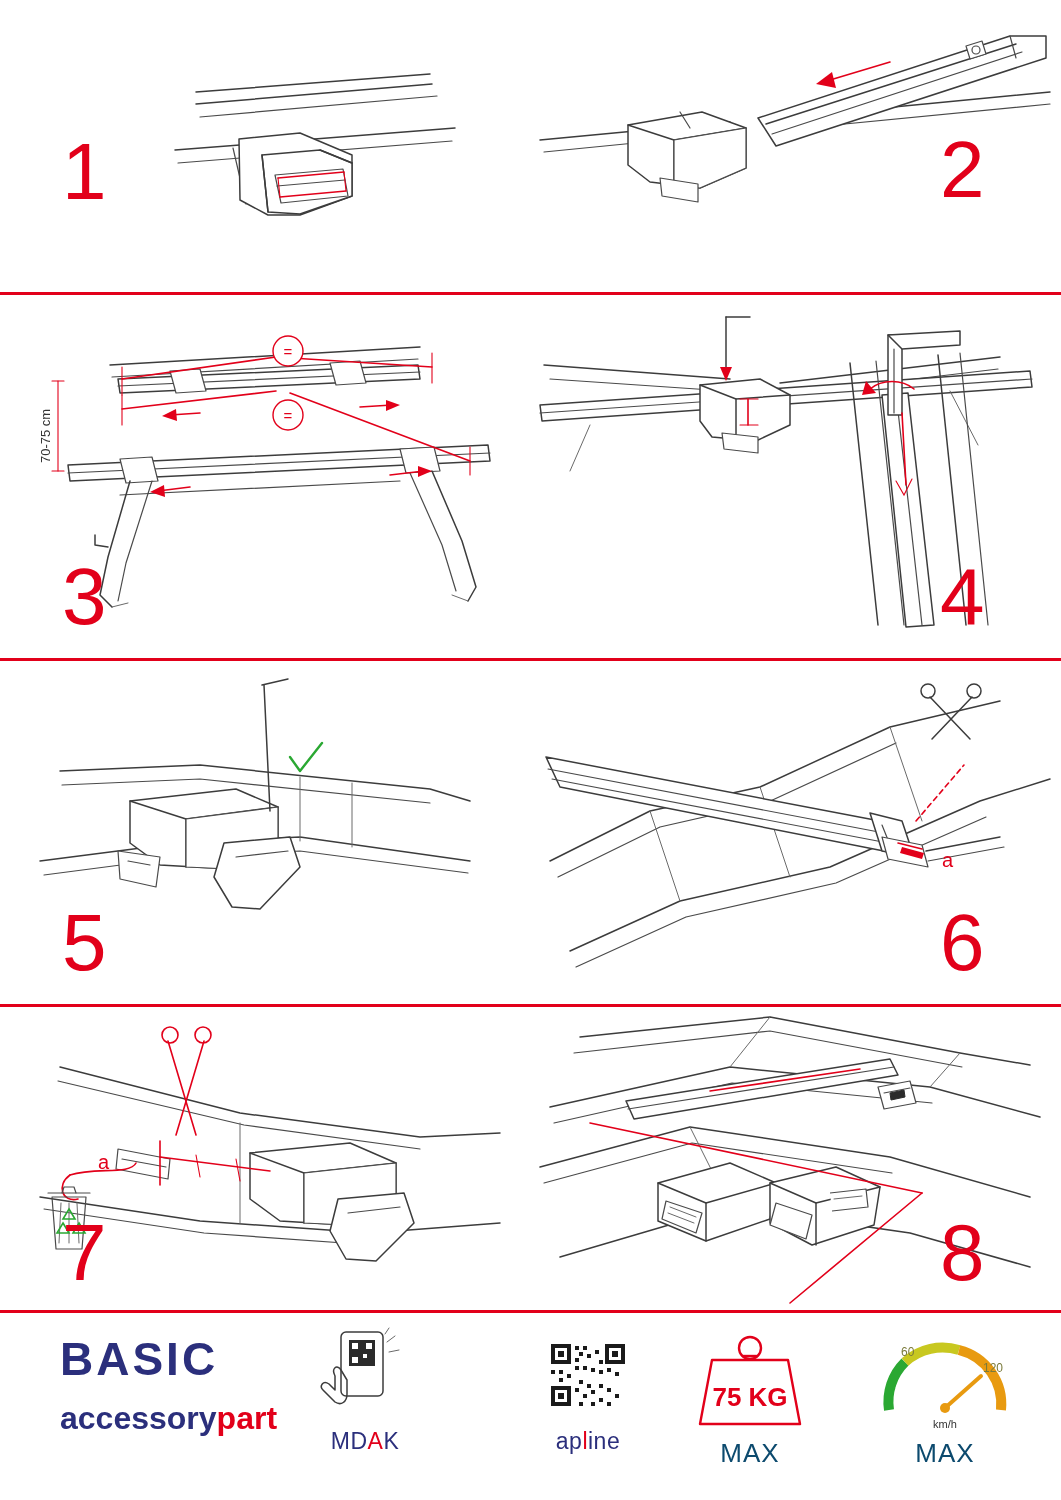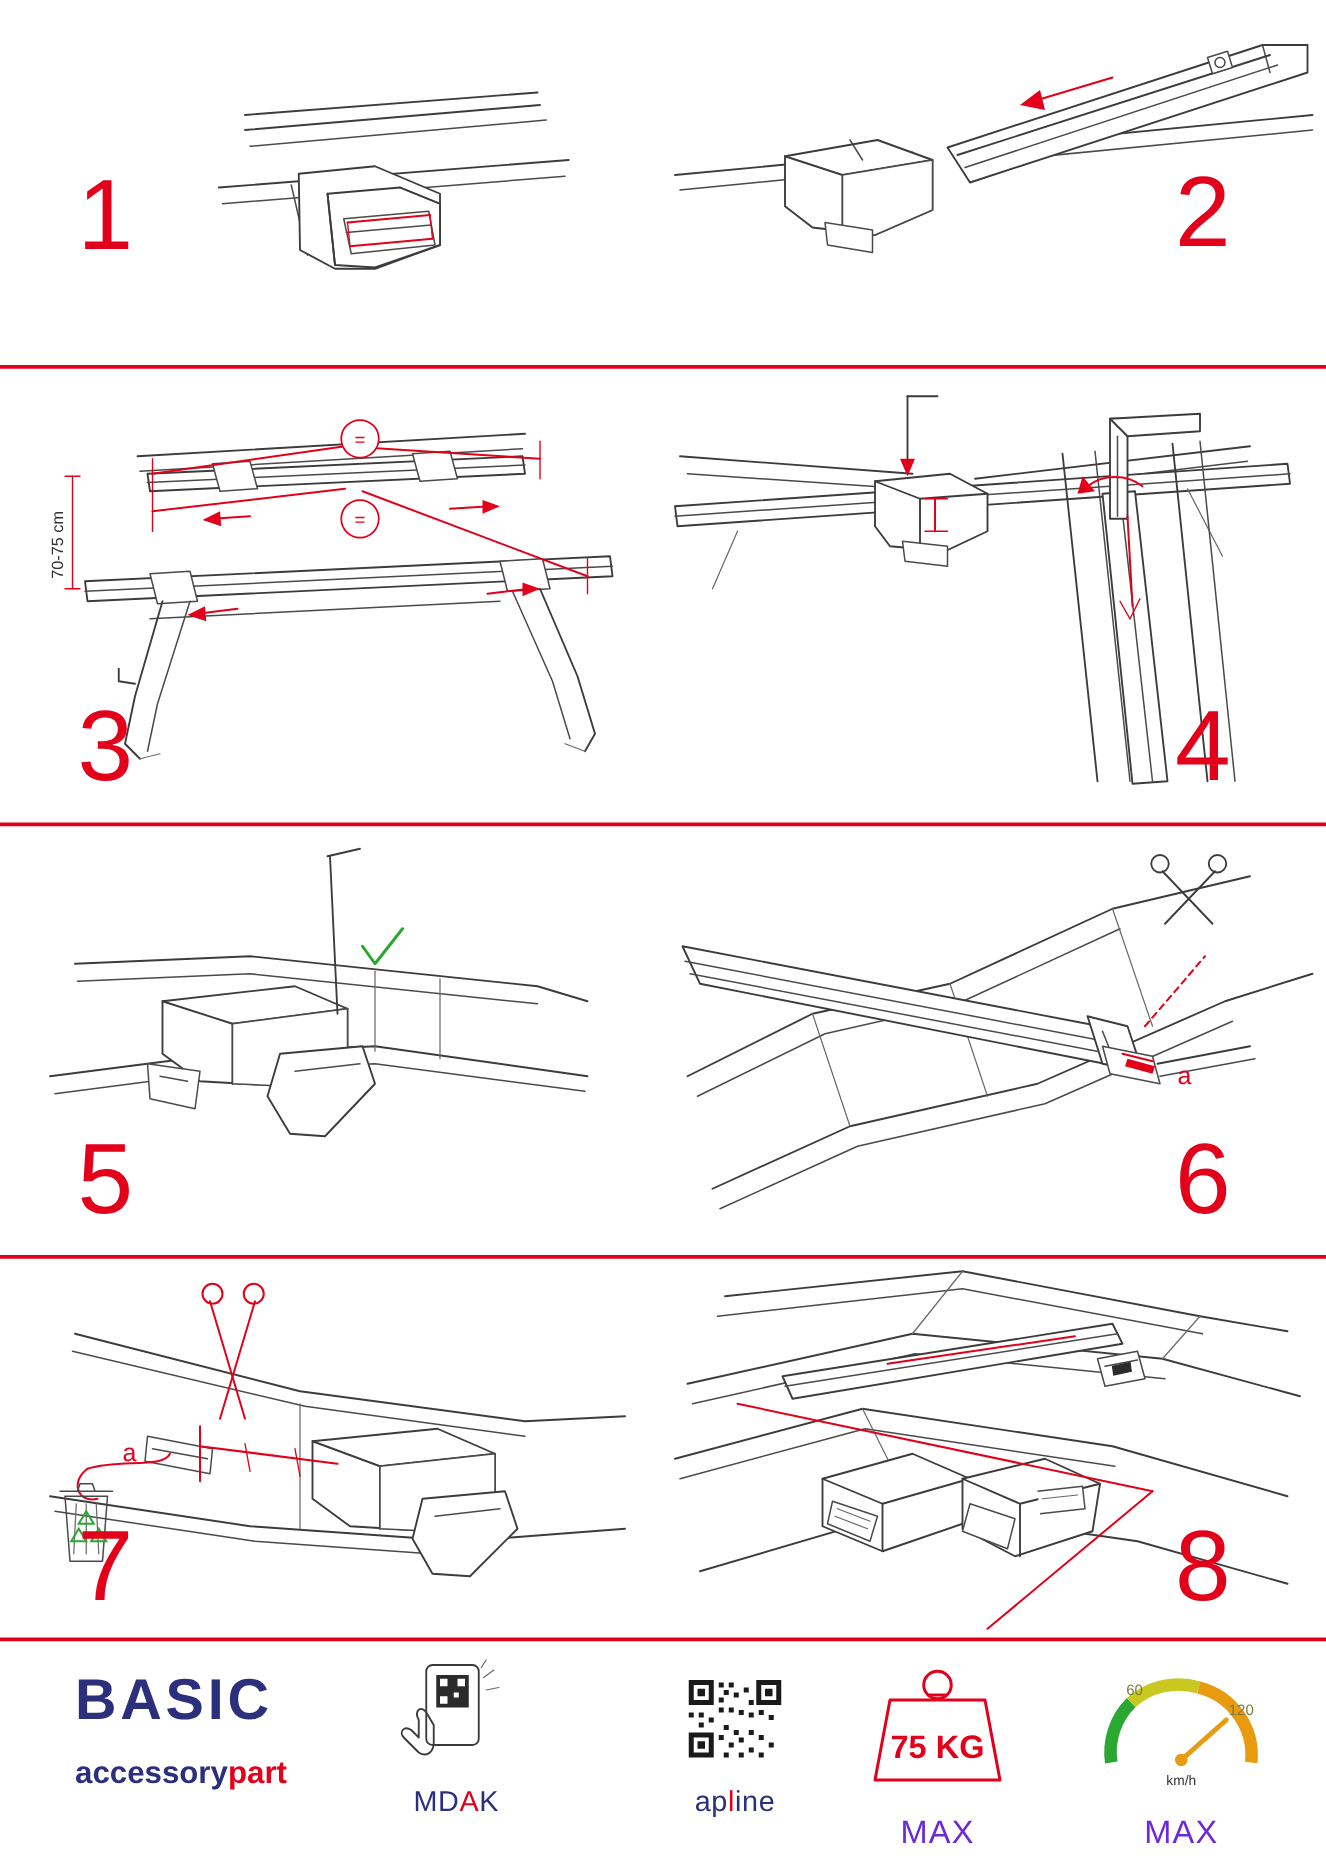--- a/index.html
+++ b/index.html
@@ -30,31 +30,31 @@
 
   .eqbadge{fill:#ffffff;stroke:#e2001a;stroke-width:1.4;}
   .eqtext{font-family:"Liberation Sans",sans-serif;font-size:15px;fill:#e2001a;}
   .dimtext{font-family:"Liberation Sans",sans-serif;font-size:13px;fill:#333;}
   .labA{font-family:"Liberation Sans",sans-serif;font-size:20px;fill:#e2001a;}
 
   
   .footer{position:absolute;left:0;top:1310px;width:1061px;height:190px;}
   .brandbox{position:absolute;left:60px;top:25px;}
   .brand-basic{font-family:"Liberation Sans",sans-serif;font-weight:bold;font-size:46px;letter-spacing:3px;color:#2b2f7c;line-height:48px;}
-  .brand-accessory{font-family:"Liberation Sans",sans-serif;font-weight:bold;font-size:25px;letter-spacing:0px;line-height:34px;margin-top:18px;text-align:center;}
+  .brand-accessory{font-family:"Liberation Sans",sans-serif;font-weight:bold;font-size:32px;letter-spacing:0px;line-height:34px;margin-top:18px;text-align:center;}
   .brand-accessory .a{color:#2b2f7c;}
   .brand-accessory .b{color:#e2001a;}
 
   .logos{position:absolute;left:295px;top:18px;width:370px;height:160px;}
   .logo-item{position:absolute;text-align:center;}
   .logo-cap{font-family:"Liberation Sans",sans-serif;font-size:23px;color:#2b2f7c;margin-top:8px;letter-spacing:0.5px;}
   .logo-cap .accent{color:#e2001a;}
 
   .maxbox{position:absolute;text-align:center;}
-  .maxlabel{font-family:"Liberation Sans",sans-serif;font-size:26px;color:#6d28d9;letter-spacing:1px;margin-top:16px;}
+  .maxlabel{font-family:"Liberation Sans",sans-serif;font-size:26px;color:#0c4a6e;letter-spacing:1px;margin-top:4px;}
   .kgtext{font-family:"Liberation Sans",sans-serif;font-size:26px;fill:#e2001a;font-weight:bold;}
   .kmh{font-family:"Liberation Sans",sans-serif;font-size:11px;fill:#333;}
   .spd{font-family:"Liberation Sans",sans-serif;font-size:12px;fill:#7a7a3a;}
 </style>
 </head>
 <body>
 
 <div class="sheet">
 
   <div class="panel" style="left:0;top:0;width:530px;height:292px;">

